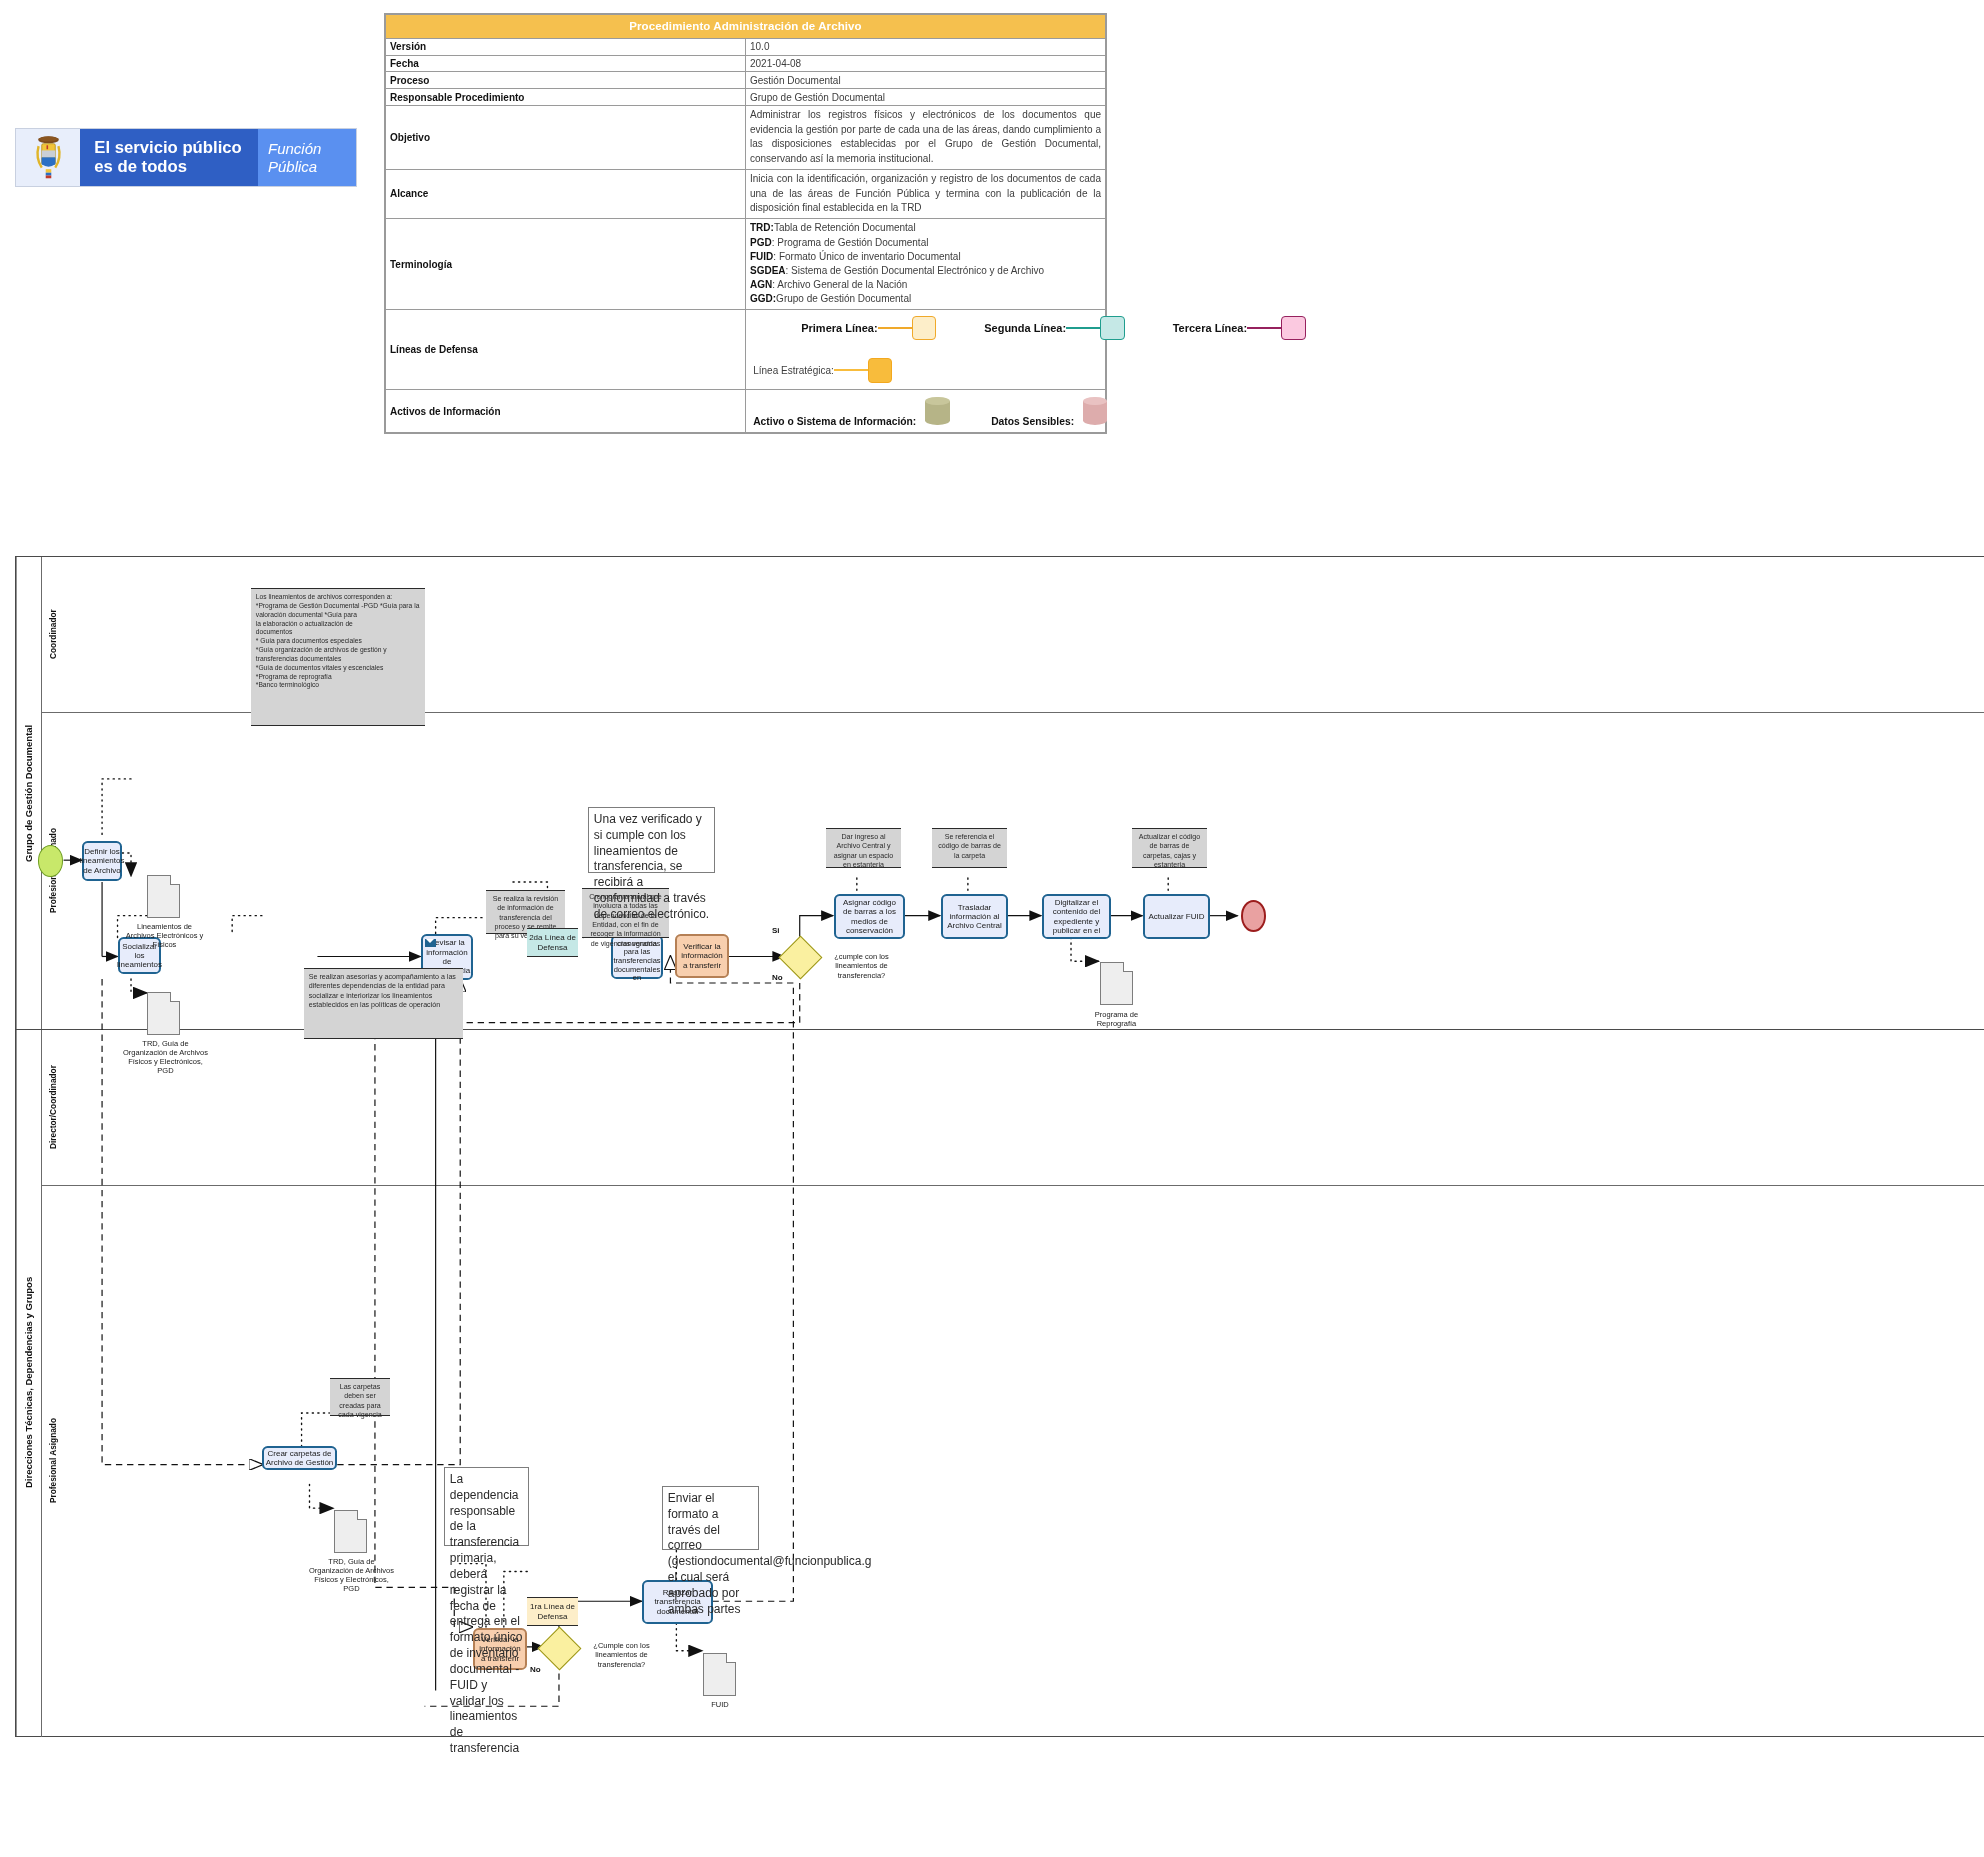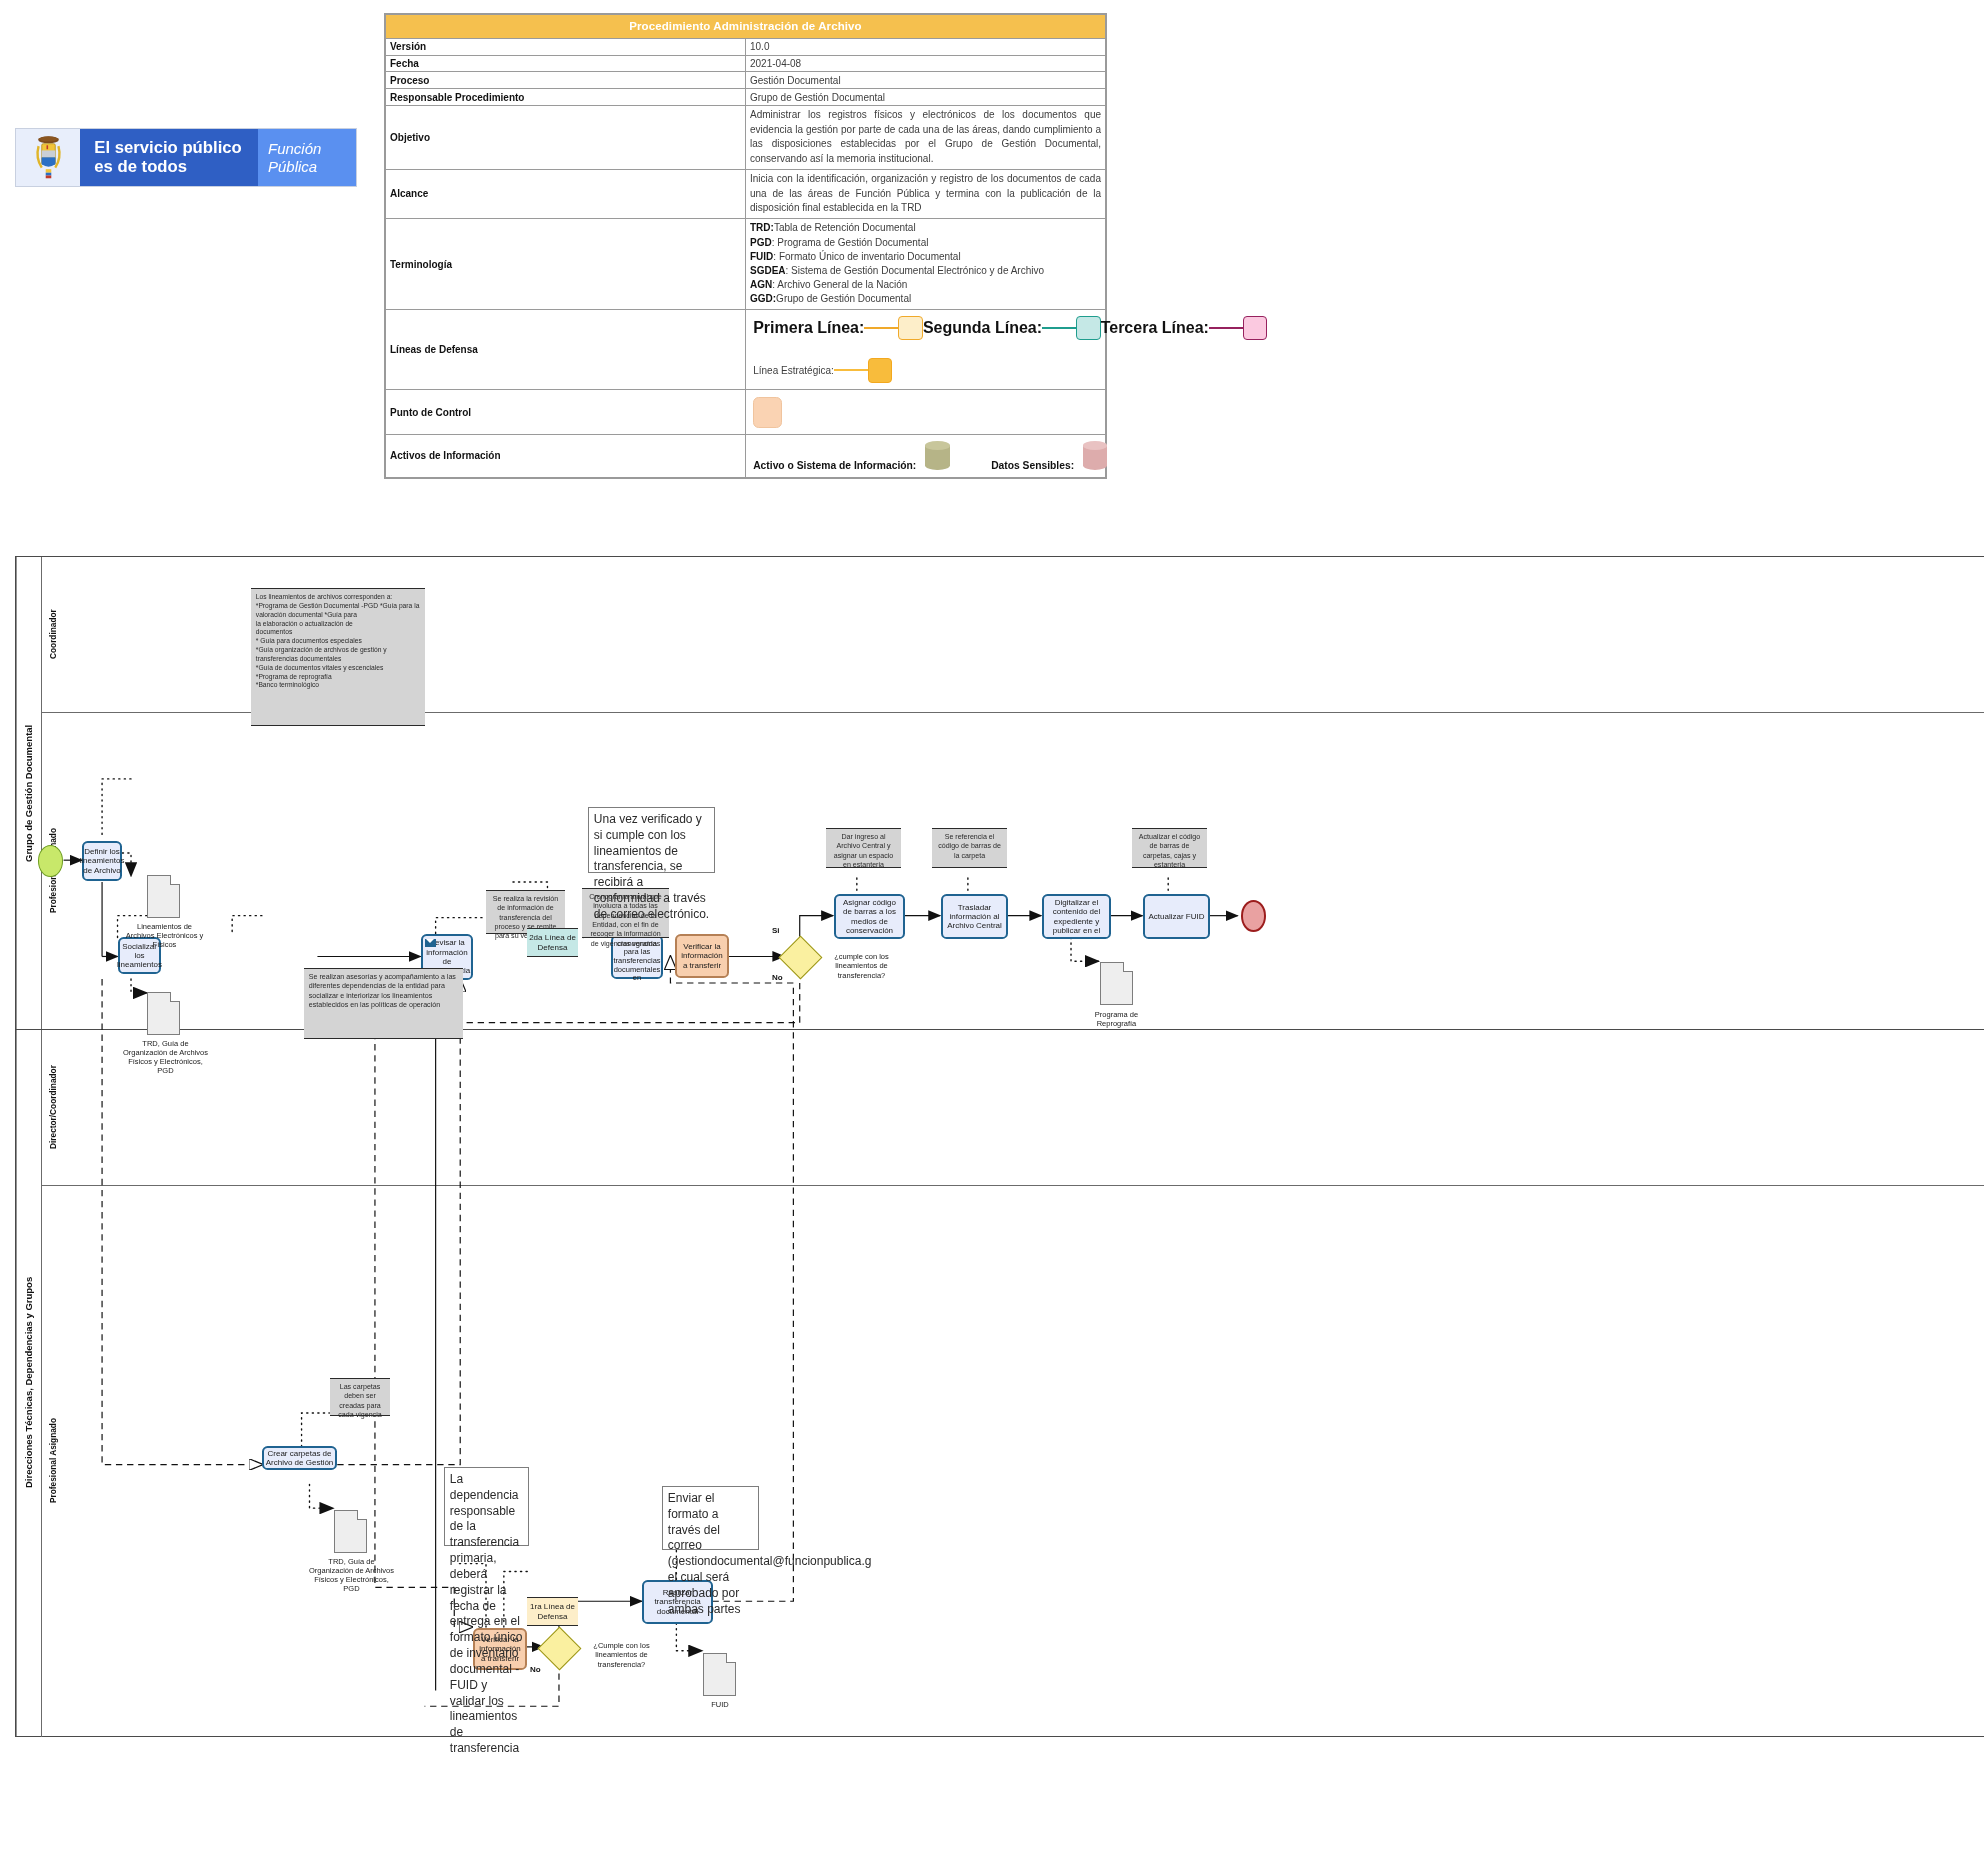--- a/index.html
+++ b/index.html
@@ -20,21 +20,21 @@
   #info table{border-collapse:collapse;width:100%;table-layout:fixed;}
   #info td{border:0.4px solid #9a9a9a;vertical-align:middle;padding:2.4px 4px;font-size:10px;color:#3d3d3d;}
   #info td.lbl{width:147px;font-weight:bold;color:#111;}
   #info tr.titlerow td{background:#f5c04e;color:#fff;font-weight:bold;font-size:11.5px;text-align:center;padding:5.6px 0;letter-spacing:0.1px;}
   #info .just{text-align:justify;line-height:1.45;}
   #info .term b{color:#111;}
   #info .term div{line-height:1.42;}
 
   .ld-row{display:flex;align-items:center;gap:0;padding:3.2px 0 0 3.2px;}
   .ld-item{display:flex;align-items:center;}
-  .ld-item .cap{font-size:16px;font-weight:bold;color:#111;white-space:nowrap;}
+  .ld-item .cap{font-size:11px;font-weight:bold;color:#111;white-space:nowrap;margin-left:48px;}
   .connline{width:34px;height:2px;}
   .chip{width:24.6px;height:24.6px;border-radius:4px;border-width:1.6px;border-style:solid;box-sizing:border-box;}
   .ld-second{padding:18px 0 4px 3.2px;display:flex;align-items:center;}
 
   .pc-box{width:29px;height:31px;border-radius:5.6px;background:#fad3b3;border:0.8px solid #f0c49e;box-sizing:border-box;margin:4px 0 4px 3.2px;}
 
   .ai-row{display:flex;align-items:flex-end;padding:4px 0 3.2px 3.2px;gap:0;}
   .cyl{width:24.6px;height:30px;position:relative;}
   .cyl .body{position:absolute;left:0;top:4px;width:24.6px;height:24.6px;border-radius:0 0 12px 12px/0 0 4.8px 4.8px;}
   .cyl .top{position:absolute;left:0;top:0;width:24.6px;height:8.7px;border-radius:50%;}
@@ -173,26 +173,20 @@
             </div>
           </div>
           <div class="ld-second">
             <span class="cap">Línea  Estratégica:</span>
             <span class="connline" style="background:#f8bc3c"></span>
             <span class="chip" style="background:#f8bc3c;border-color:#f3a81e"></span>
           </div>
         </td>
       </tr>
 
-      <tr>
-        <td class="lbl">Punto de Control</td>
-        <td>
-          <div class="pc-box"></div>
-        </td>
-      </tr>
 
       <tr>
         <td class="lbl">Activos de Información</td>
         <td>
           <div class="ai-row">
             <span class="ai-cap">Activo o Sistema de Información:</span>
             <span class="cyl" style="margin:0 48px 0 8.7px">
               <span class="body" style="background:#b6b487"></span>
                   <span class="top" style="background:#c8c69b"></span>
             </span>

